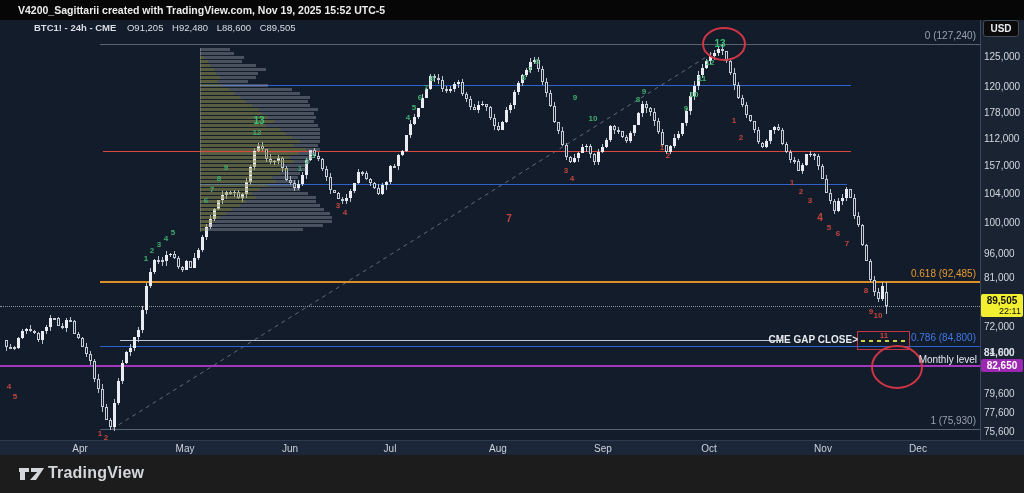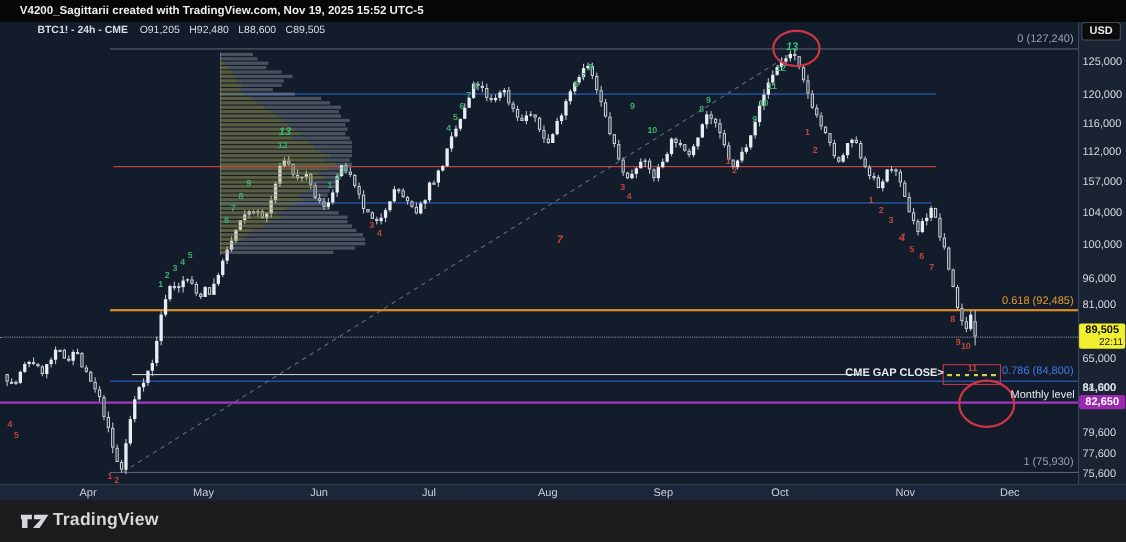--- a/index.html
+++ b/index.html
@@ -23,21 +23,21 @@
   #legend .sym{font-weight:bold;margin-right:8px;}
   #legend .v{margin-right:6px;}
   
   #levels,#candles,#profile,#numbers,#lvl-labels{left:0;top:0;width:1024px;height:493px;pointer-events:none;}
   #levels{z-index:2;}#candles{z-index:3;}#profile{z-index:4;}#lvl-labels{z-index:5;}#numbers{z-index:6;}
   #trend-svg{left:0;top:0;z-index:2;pointer-events:none;}
   #anno-svg{left:0;top:0;z-index:7;pointer-events:none;}
   .lvl-label{position:absolute;right:48px;font-size:10px;white-space:nowrap;}
   .candle-body{position:absolute;box-sizing:border-box;}
   .tdnum{position:absolute;transform:translate(-50%,-50%);font-size:8px;font-weight:bold;white-space:nowrap;}
-  .tdnum.big{font-size:10px;font-style:italic;}
+  .tdnum.big{font-size:10px;}
   .tdnum.g{color:#3fae6e;}
   .tdnum.g.big{color:#35c271;}
   .tdnum.r{color:#c4453c;}
   
   .tick{position:absolute;left:984px;font-size:10px;color:#d3d8e0;white-space:nowrap;z-index:5;}
   #usd-badge{left:983px;top:20px;width:34px;height:15px;background:#0b0b0b;border:1px solid #414a58;border-radius:3px;color:#e9ebef;font-size:10px;font-weight:bold;text-align:center;line-height:15px;z-index:8;}
   #last-badge{left:981px;top:294px;width:42px;background:#f2ef30;border-radius:2px;text-align:center;color:#111;z-index:8;padding:1px 0;}
   #last-badge .p{font-size:10px;font-weight:bold;line-height:11px;}
   #last-badge .cd{font-size:9px;line-height:10px;padding-left:16px;}
   #monthly-badge{left:981px;top:359px;width:42px;height:13px;background:#9c27b0;border-radius:2px;color:#fff;font-size:10px;font-weight:bold;text-align:center;line-height:13px;z-index:8;}
@@ -707,28 +707,28 @@
 
   <div class="abs" id="footer">
     <svg width="28" height="16" viewBox="0 0 28 16">
       <path fill="#d4d7dc" d="M1,2 h10 v4 h-4 v8 h-5 v-8 h-1 z"></path>
       <path fill="#d4d7dc" d="M13,2 h13 l-8,12 h-6 l7.2,-8 h-6.2 z"></path>
     </svg>
     <span class="brand">TradingView</span>
   </div>
 <div class="tick" style="top: 51px;">125,000</div>
     <div class="tick" style="top: 81px;">120,000</div>
-    <div class="tick" style="top: 107px;">116,000</div>
+    <div class="tick" style="top: 107px;">178,000</div>
     <div class="tick" style="top: 133px;">112,000</div>
     <div class="tick" style="top: 160px;">157,000</div>
     <div class="tick" style="top: 188px;">104,000</div>
     <div class="tick" style="top: 217px;">100,000</div>
     <div class="tick" style="top: 248px;">96,000</div>
     <div class="tick" style="top: 272px;">81,000</div>
-    <div class="tick" style="top: 321px;">65,000</div>
+    <div class="tick" style="top: 321px;">72,000</div>
     <div class="tick" style="top: 347px;">84,000</div>
     <div class="tick" style="top: 347px; font-weight: bold;">81,600</div>
     <div class="tick" style="top: 388px;">79,600</div>
     <div class="tick" style="top: 407px;">77,600</div>
     <div class="tick" style="top: 426px;">75,600</div>
     <div class="month" style="left: 80px;">Apr</div>
     <div class="month" style="left: 185px;">May</div>
     <div class="month" style="left: 290px;">Jun</div>
     <div class="month" style="left: 390px;">Jul</div>
     <div class="month" style="left: 498px;">Aug</div>

